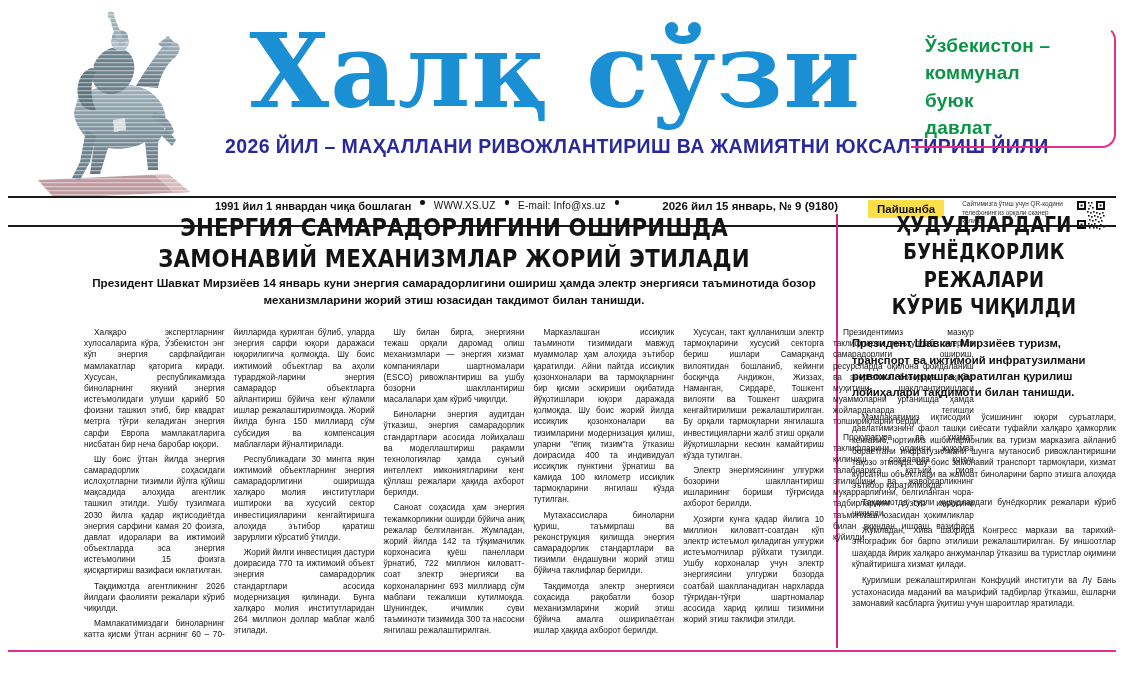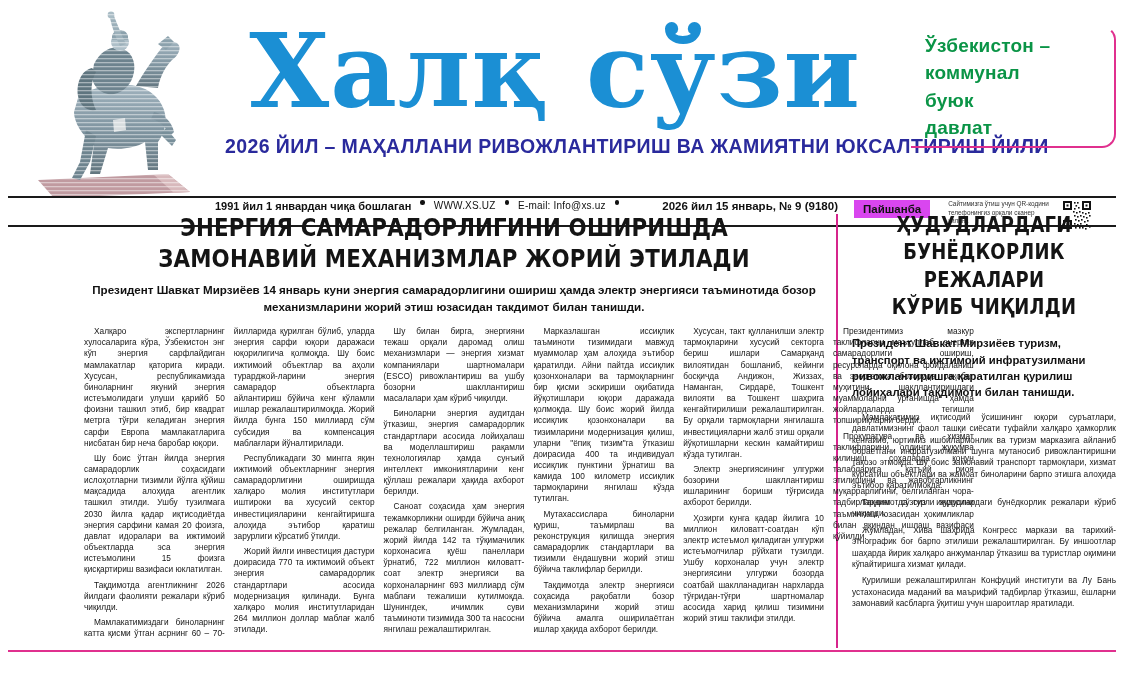--- a/index.html
+++ b/index.html
@@ -41,21 +41,21 @@
   .rule-top{position:absolute;left:8px;top:196px;width:1108px;height:1.6px;background:#1a1a1a;}
   .infobar{
     position:absolute;left:8px;top:200px;width:1108px;height:24px;
     display:flex;align-items:flex-start;font-size:10.5px;color:#111;
   }
   .founded{font-weight:700;font-size:11px;margin-left:207px;}
   .dot{display:inline-block;width:4.5px;height:4.5px;border-radius:50%;background:#111;margin:0 9px;}
   .site,.mail{font-size:10px;letter-spacing:.2px;}
   .issue{font-weight:700;font-size:11.5px;margin-left:34px;white-space:nowrap;}
   .weekday{
-    font-weight:700;font-size:11.5px;margin-left:16px;background:#d946ef;
+    font-weight:700;font-size:11.5px;margin-left:30px;background:#fde047;
     padding:3px 9px;white-space:nowrap;
   }
   .qr-note{
     margin-left:18px;font-size:6.4px;line-height:1.35;color:#333;width:108px;
   }
   .qr-code{margin-left:6px;width:30px;height:30px;}
   .rule-bottom{position:absolute;left:8px;top:225px;width:1108px;height:1.6px;background:#1a1a1a;}
 
   
   .content{position:absolute;left:0;top:212px;width:1035px;height:448px;}
@@ -64,25 +64,25 @@
 
   
   .main-art{position:absolute;left:84px;top:0;width:740px;}
   .main-head{
     text-align:center;font-weight:700;font-size:25.5px;line-height:1.22;
     letter-spacing:.2px;color:#141414;
     font-family:"DejaVu Sans Condensed","Liberation Sans",sans-serif;
     transform:scaleX(.93);transform-origin:center;
   }
   .main-lead{
-    margin-top:8px;text-align:center;font-weight:700;font-size:11.6px;
+    margin-top:1px;text-align:center;font-weight:700;font-size:11.6px;
     line-height:1.42;color:#111;padding:0 8px;
   }
   .main-cols{
-    margin-top:11px;column-count:5;column-gap:9px;
+    margin-top:19px;column-count:5;column-gap:9px;
     font-size:8.3px;line-height:1.345;text-align:justify;color:#161616;
     height:322px;
   }
   .main-cols p{margin:0 0 4px 0;text-indent:10px;}
 
   
   .side-art{position:absolute;left:852px;top:0;width:264px;}
   .side-head{
     text-align:center;font-weight:700;font-size:21px;line-height:1.3;
     letter-spacing:.3px;color:#141414;

